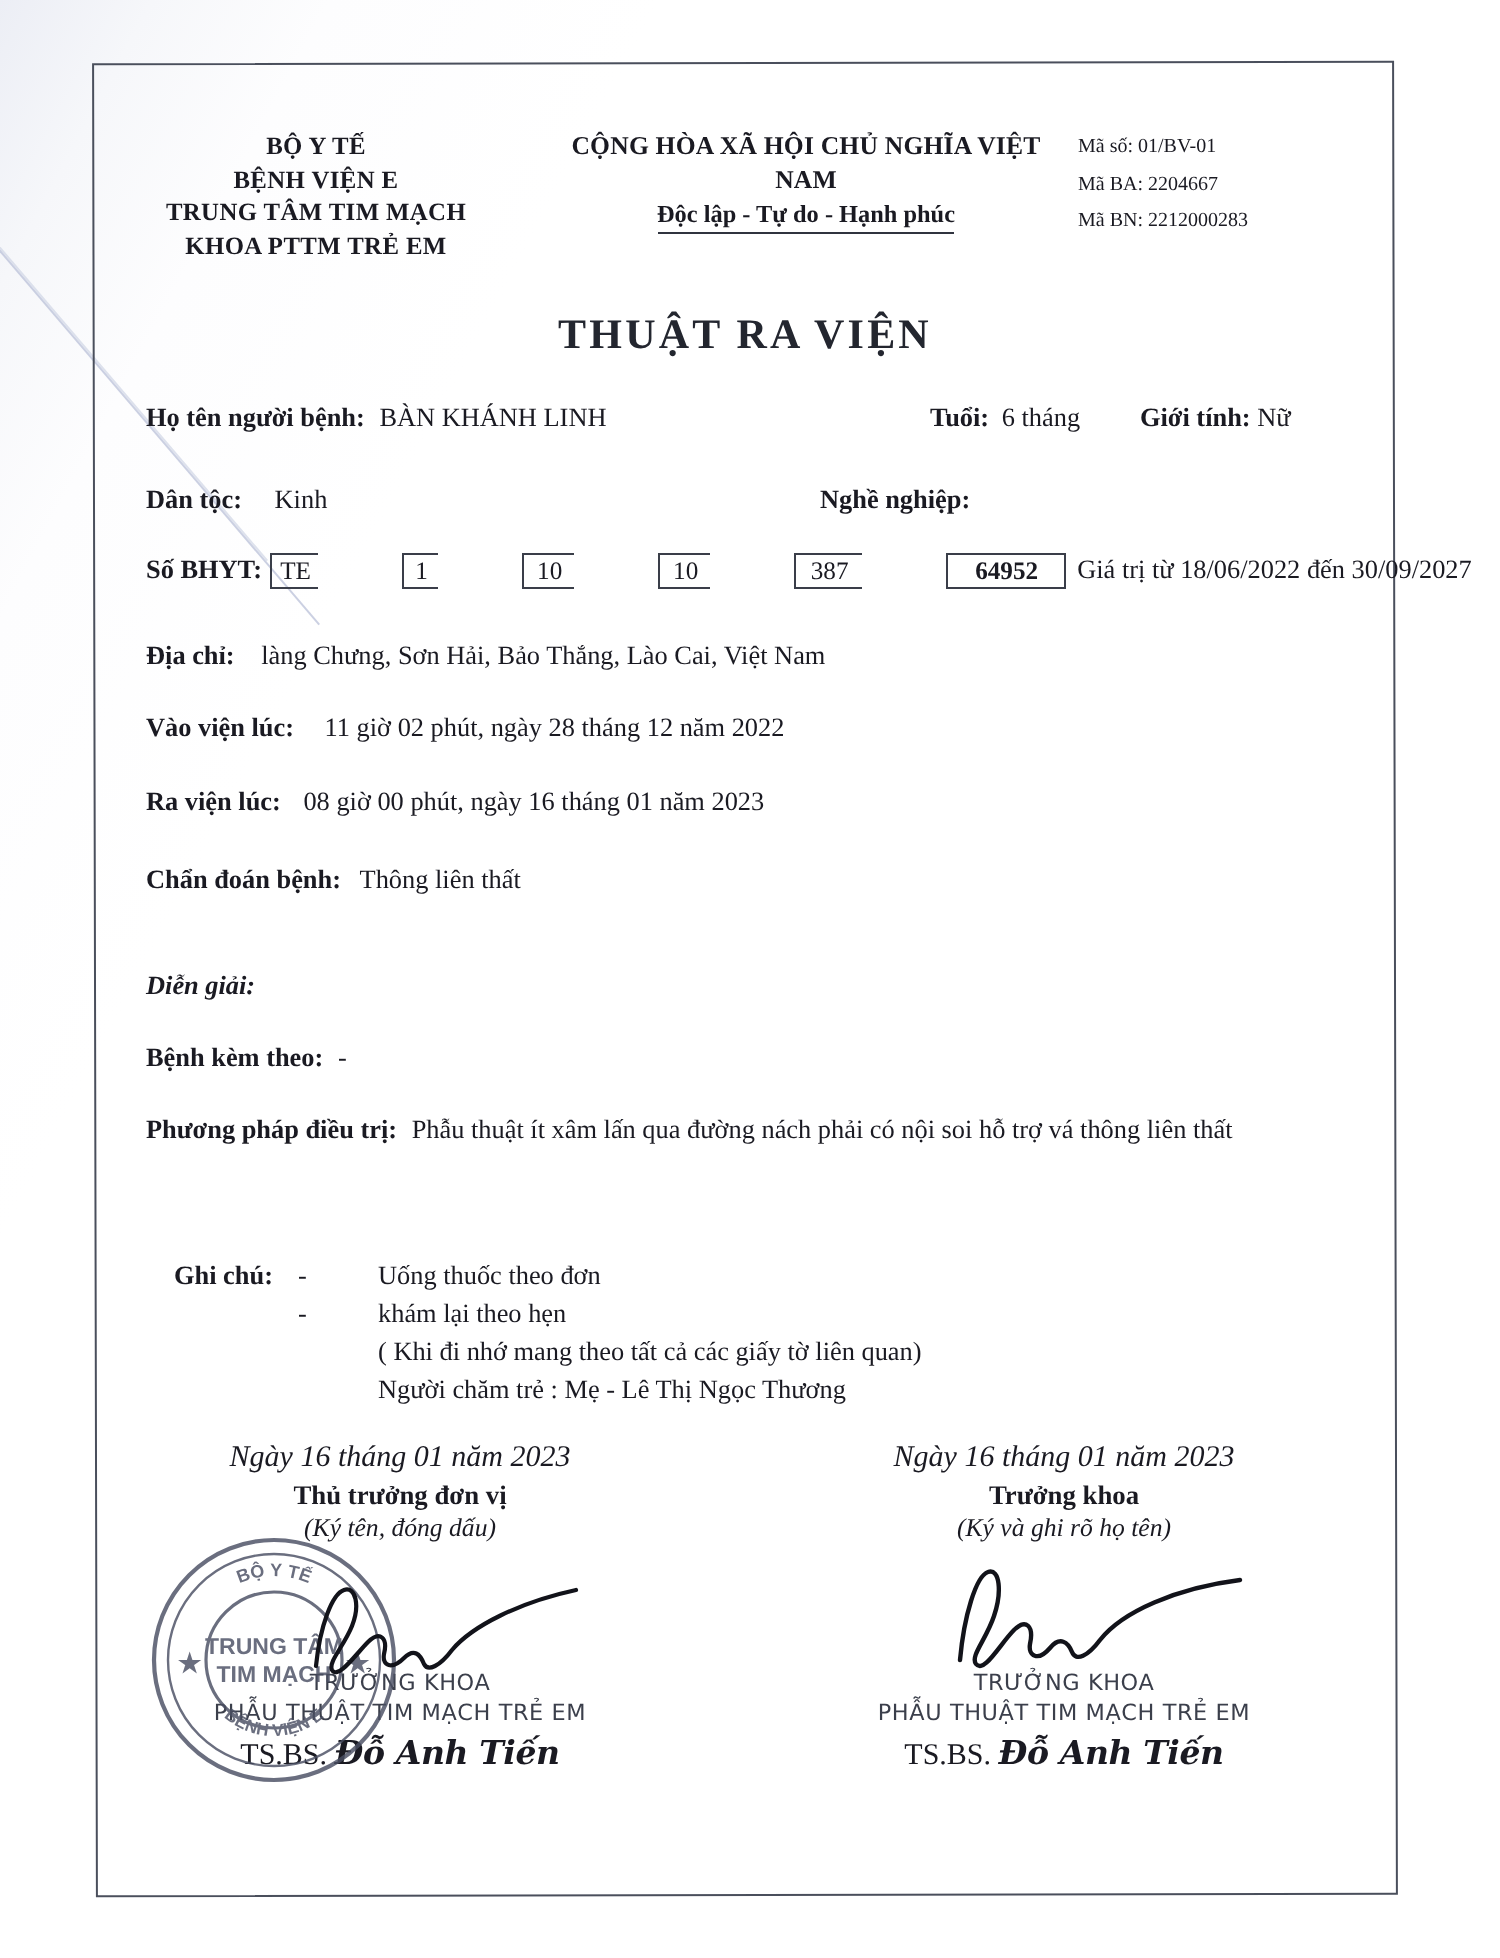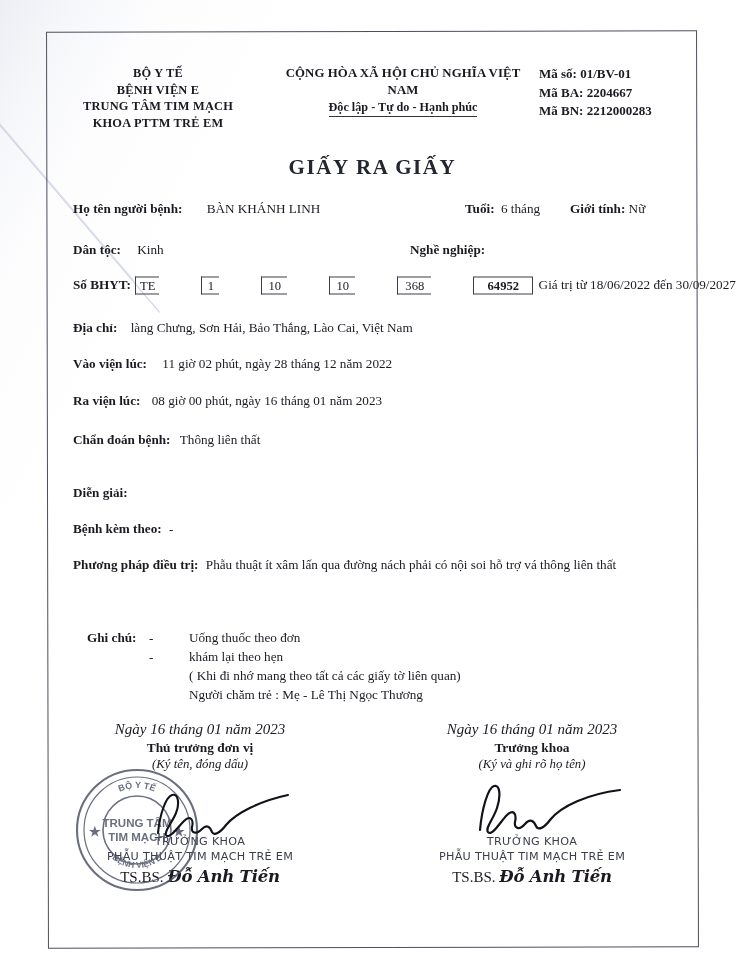--- a/index.html
+++ b/index.html
@@ -93,24 +93,23 @@
   .hdr-nation .n2 {
     font-weight: bold;
     font-size: 12.2px;
     border-bottom: 1px solid #30343f;
     display: inline-block;
     padding-bottom: 0px;
     margin-top: 1px;
   }
   .hdr-codes {
     width: 161px;
-    font-size: 13px;
+    font-size: 10px;
     line-height: 18.5px;
     padding-left: 2px;
-    font-weight: bold;
   }
   .hdr-codes .code-line { white-space: nowrap; }
 
   
   #doc-title {
     position: absolute;
     top: 124px; left: 0; width: 651px;
     text-align: center;
     font-size: 21px;
     font-weight: bold;
@@ -262,25 +261,25 @@
           <span>Mã BA:</span>
           <span>2204667</span>
         </div>
         <div class="code-line">
           <span>Mã BN:</span>
           <span>2212000283</span>
         </div>
       </div>
     </div>
 
-    <div id="doc-title">GIẤY RA GIẤY</div>
+    <div id="doc-title">THUẬT RA VIỆN</div>
 
     <div class="field" style="top:169px; left:26px;">
       <span class="lbl">Họ tên người bệnh:</span>
-      <span class="val" style="margin-left:21px;">BÀN KHÁNH LINH</span>
+      <span class="val" style="margin-left:4px;">BÀN KHÁNH LINH</span>
     </div>
     <div class="field" style="top:169px; left:418px;">
       <span class="lbl">Tuổi:</span>
       <span class="val" style="margin-left:3px;">6 tháng</span>
     </div>
     <div class="field" style="top:169px; left:523px;">
       <span class="lbl">Giới tính:</span>
       <span class="val">Nữ</span>
     </div>
 
@@ -293,21 +292,21 @@
       <span class="val" style="margin-left:5px;"></span>
     </div>
 
     <div class="field" style="top:245px; left:26px;">
       <span class="lbl">Số BHYT:</span>
       <span id="bhyt-boxes">
         <span class="bcell" style="width:24px;">TE</span>
         <span class="bcell" style="width:18px;">1</span>
         <span class="bcell" style="width:26px;">10</span>
         <span class="bcell" style="width:26px;">10</span>
-        <span class="bcell" style="width:34px;">368</span>
+        <span class="bcell" style="width:34px;">387</span>
         <span class="bcell" style="width:60px;font-weight:bold;">64952</span>
       </span>
       <span class="val">Giá trị từ 18/06/2022 đến 30/09/2027</span>
     </div>
 
     <div class="field" style="top:288px; left:26px;">
       <span class="lbl">Địa chỉ:</span>
       <span class="val" style="margin-left:10px;">làng Chưng, Sơn Hải, Bảo Thắng, Lào Cai, Việt Nam</span>
     </div>
 
@@ -317,21 +316,21 @@
     </div>
     <div class="field" style="top:361px; left:26px;">
       <span class="lbl">Ra viện lúc:</span>
       <span class="val" style="margin-left:8px;">08 giờ 00 phút, ngày 16 tháng 01 năm 2023</span>
     </div>
 
     <div class="field" style="top:400px; left:26px;">
       <span class="lbl">Chẩn đoán bệnh:</span>
       <span class="val" style="margin-left:6px;margin-top:36px;">Thông liên thất</span>
     </div>
-    <div class="field" style="top:453px; left:26px;">
+    <div class="field" style="top:453px; left:26px;font-style:italic;">
       <span class="lbl">Diễn giải:</span>
       <span class="val" style="margin-left:6px;"></span>
     </div>
     <div class="field" style="top:489px; left:26px;">
       <span class="lbl">Bệnh kèm theo:</span>
       <span class="val" style="margin-left:4px;">-</span>
     </div>
     <div class="field" style="top:525px; left:26px;">
       <span class="lbl">Phương pháp điều trị:</span>
       <span class="val" style="margin-left:4px;">Phẫu thuật ít xâm lấn qua đường nách phải có nội soi hỗ trợ vá thông liên thất</span>

